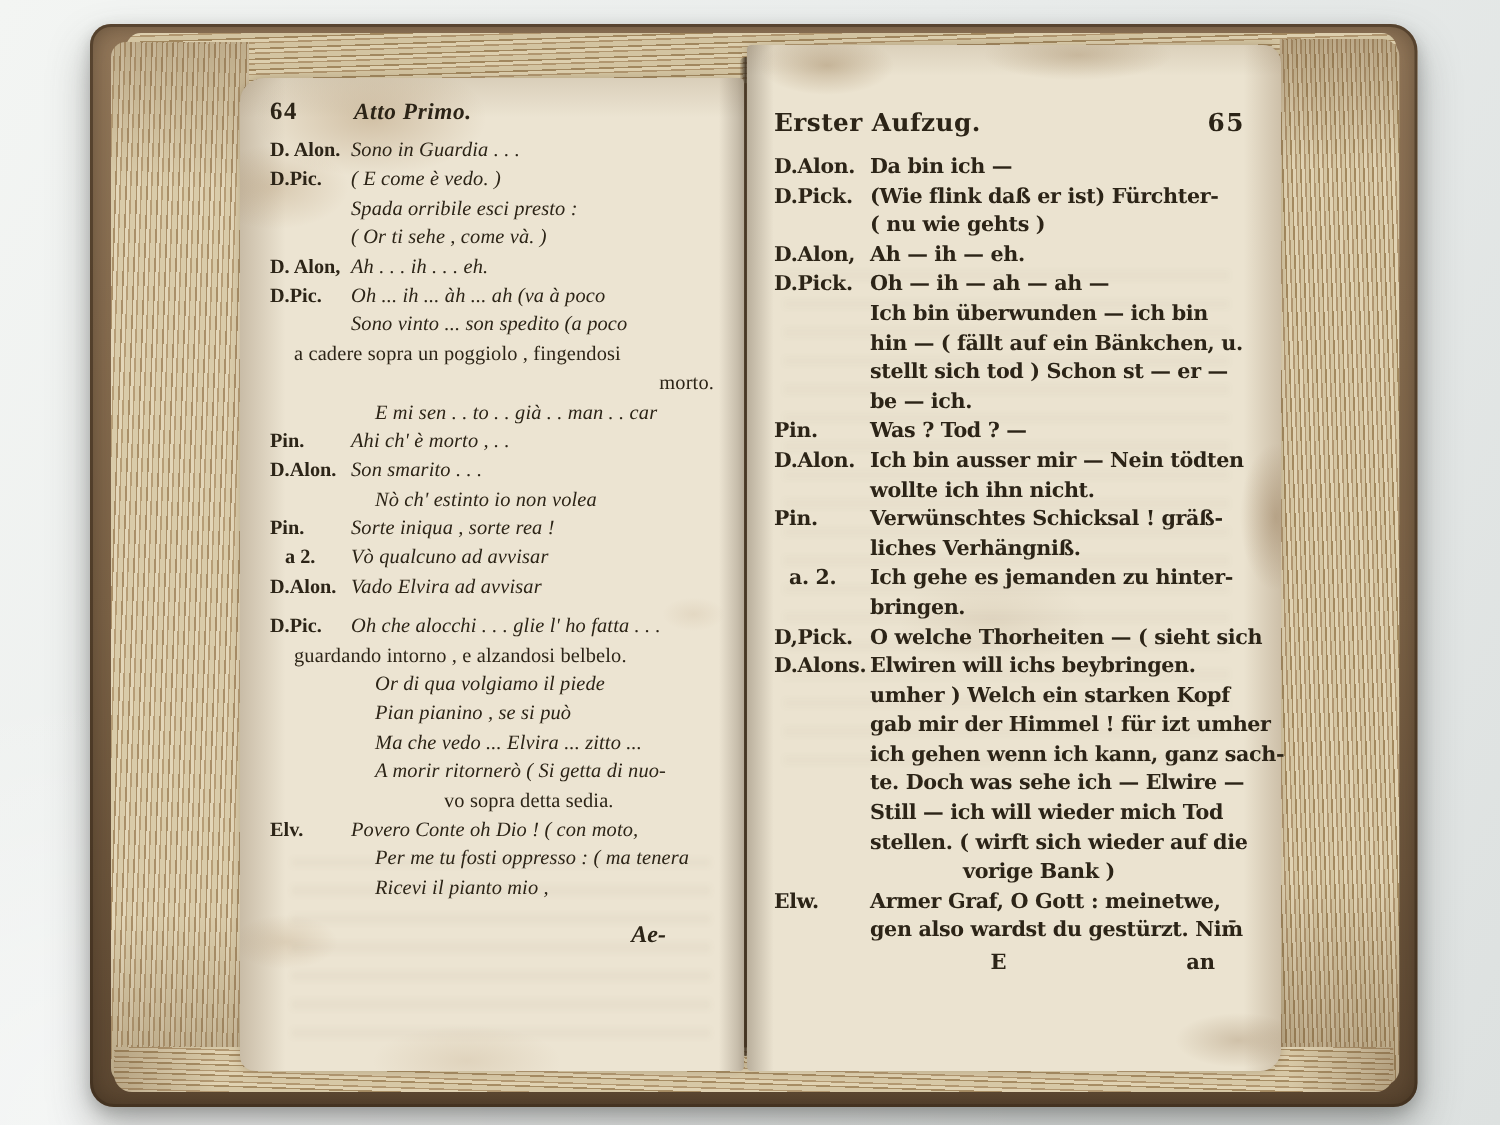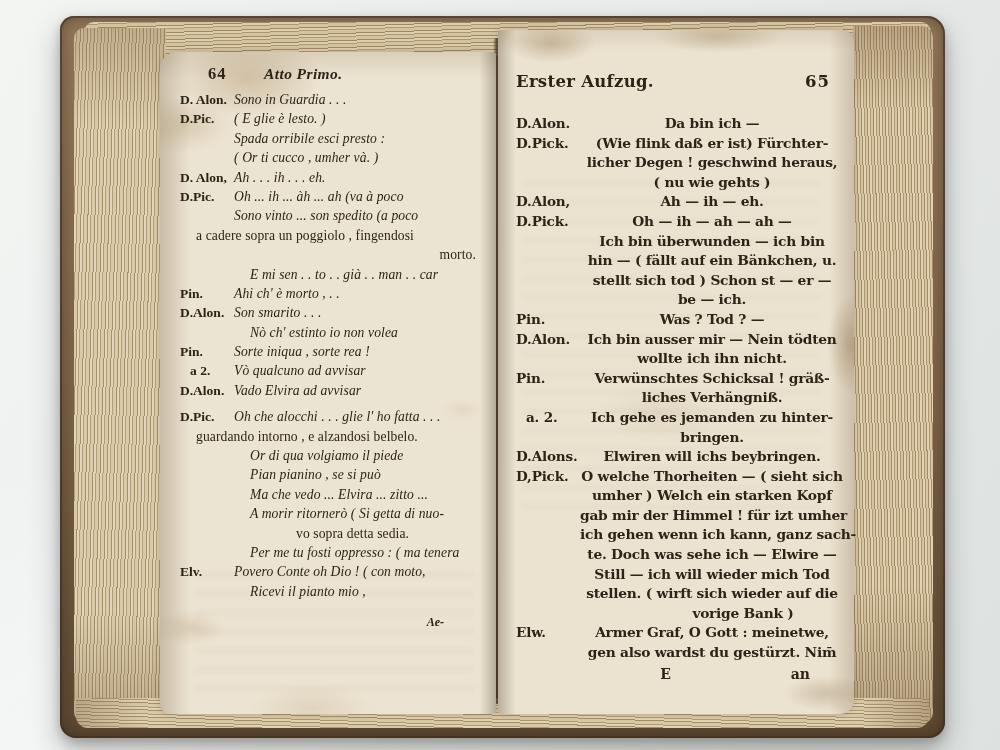--- a/index.html
+++ b/index.html
@@ -94,45 +94,45 @@
     position:absolute; filter:blur(2px); opacity:.55; pointer-events:none;
     background:repeating-linear-gradient(0deg, rgba(110,90,60,.07) 0 7px, transparent 7px 19px);
   }
   .ghost-l{left:34px; right:22px; top:520px; height:120px;}
   .ghost-r{left:24px; right:34px; top:150px; height:330px; opacity:.4;}
 
   
   .text{position:absolute; left:20px; right:12px; top:12px; bottom:0; white-space:nowrap;}
   .page-right .text{top:42px; left:18px; right:10px;}
 
-  .hdr{display:flex; align-items:baseline; margin-bottom:24px;}
-  .page-left .hdr{margin-bottom:8px;margin-left:28px;}
+  .hdr{display:flex; align-items:baseline; margin-bottom:12px;}
+  .page-left .hdr{margin-bottom:8px;}
   .pgno{font-size:16.5px; font-weight:700; letter-spacing:1px;}
   .page-left .pgno{width:56px;}
   .title{flex:1; text-align:left; }
   .page-left .title{font-style:italic; font-size:15.5px; font-weight:700; letter-spacing:.4px; padding-right:40px;}
   .page-right .title{font-family:"DejaVu Serif",serif; font-weight:700; font-size:16.5px; letter-spacing:.3px;}
   .page-right .pgno{font-family:"DejaVu Serif",serif; padding-right:14px;}
 
   .row{display:flex; align-items:baseline; height:19.4px;}
   .page-right .row{height:19.6px;}
   .row.gap{margin-top:7px;}
   .spk{flex:0 0 54px; font-weight:700; font-size:13.5px; font-style:normal;}
   .page-right .spk{flex:0 0 64px; font-family:"DejaVu Serif",serif; font-size:13.6px; letter-spacing:-.2px;}
   .spk.spkind{padding-left:10px; box-sizing:border-box;}
   .txt{flex:1; font-style:italic; font-size:13.6px; letter-spacing:.1px;}
-  .page-right .txt{font-family:"DejaVu Serif",serif; font-style:normal; font-weight:700; font-size:13.8px; letter-spacing:-.25px;text-align:center;}
+  .page-right .txt{font-family:"DejaVu Serif",serif; font-style:normal; font-weight:700; font-size:13.8px; letter-spacing:-.25px;}
   .txt.rom{font-style:normal;}
   .txt.ind1{padding-left:16px;}
   .txt.ind2{padding-left:62px;}
   .txt.indn1{margin-left:-38px;}
   .txt.alr{text-align:right; padding-right:8px;}
 
   .catchrow{position:relative; height:20px; margin-top:12px;}
-  .catchrow .catch{position:absolute; right:40px; font-style:italic; font-size:12px; font-weight:700;}
+  .catchrow .catch{position:absolute; right:40px; font-style:italic; font-size:16px; font-weight:700;}
   .sigrow{position:relative; height:20px; margin-top:2px; font-family:"DejaVu Serif",serif; font-weight:700; font-size:14px;}
   .sigrow .sig{position:absolute; left:44%;}
   .sigrow .catch{position:absolute; right:34px; font-size:14px;}
 </style>
 </head>
 <body>
 
 <div class="photo">
   <div class="book">
     <div class="cover"></div>
@@ -149,29 +149,29 @@
           <span class="pgno">64</span>
           <span class="title">Atto Primo.</span>
         </div>
         <div>
             <div class="row">
               <span class="spk">D. Alon.</span>
               <span class="txt">Sono in Guardia . . .</span>
             </div>
             <div class="row">
               <span class="spk">D.Pic.</span>
-              <span class="txt">( E glie è lesto. )</span>
+              <span class="txt">( E come è vedo. )</span>
             </div>
             <div class="row">
               <span class="spk"></span>
               <span class="txt">Spada orribile esci presto :</span>
             </div>
             <div class="row">
               <span class="spk"></span>
-              <span class="txt">( Or ti cucco , umher và. )</span>
+              <span class="txt">( Or ti sehe , come và. )</span>
             </div>
             <div class="row">
               <span class="spk">D. Alon,</span>
               <span class="txt">Ah . . . ih . . . eh.</span>
             </div>
             <div class="row">
               <span class="spk">D.Pic.</span>
               <span class="txt">Oh ... ih ... àh ... ah  (va à poco</span>
             </div>
             <div class="row">
@@ -236,26 +236,26 @@
             </div>
             <div class="row">
               <span class="spk"></span>
               <span class="txt ind1">A morir ritornerò ( Si getta di nuo-</span>
             </div>
             <div class="row">
               <span class="spk"></span>
               <span class="txt ind2 rom">vo sopra detta sedia.</span>
             </div>
             <div class="row">
-              <span class="spk"></span>
-              <span class="txt ind1">Per me tu fosti oppresso : ( ma tenera</span>
-            </div>
-            <div class="row">
               <span class="spk">Elv.</span>
               <span class="txt">Povero Conte oh Dio !  ( con moto,</span>
+            </div>
+            <div class="row">
+              <span class="spk"></span>
+              <span class="txt ind1">Per me tu fosti oppresso : ( ma tenera</span>
             </div>
             <div class="row">
               <span class="spk"></span>
               <span class="txt ind1">Ricevi il pianto mio ,</span>
             </div>
           </div>
         <div class="catchrow">
           <span class="catch">Ae-</span>
         </div>
       </div>
@@ -272,24 +272,20 @@
             <div class="row">
               <span class="spk">D.Alon.</span>
               <span class="txt">Da bin ich —</span>
             </div>
             <div class="row">
               <span class="spk">D.Pick.</span>
               <span class="txt">(Wie flink daß er ist)   Fürchter-</span>
             </div>
             <div class="row">
               <span class="spk"></span>
-              <span class="txt">licher Degen ! geschwind heraus,</span>
-            </div>
-            <div class="row">
-              <span class="spk"></span>
               <span class="txt">( nu wie gehts )</span>
             </div>
             <div class="row">
               <span class="spk">D.Alon,</span>
               <span class="txt">Ah — ih — eh.</span>
             </div>
             <div class="row">
               <span class="spk">D.Pick.</span>
               <span class="txt">Oh — ih — ah — ah —</span>
             </div>
@@ -331,26 +327,26 @@
             </div>
             <div class="row">
               <span class="spk spkind">a. 2.</span>
               <span class="txt">Ich gehe es jemanden zu hinter-</span>
             </div>
             <div class="row">
               <span class="spk"></span>
               <span class="txt">bringen.</span>
             </div>
             <div class="row">
+              <span class="spk">D,Pick.</span>
+              <span class="txt">O welche Thorheiten —  ( sieht sich</span>
+            </div>
+            <div class="row">
               <span class="spk">D.Alons.</span>
               <span class="txt">Elwiren will ichs beybringen.</span>
-            </div>
-            <div class="row">
-              <span class="spk">D,Pick.</span>
-              <span class="txt">O welche Thorheiten —  ( sieht sich</span>
             </div>
             <div class="row">
               <span class="spk"></span>
               <span class="txt">umher )   Welch ein starken Kopf</span>
             </div>
             <div class="row">
               <span class="spk"></span>
               <span class="txt">gab mir der Himmel !  für izt umher</span>
             </div>
             <div class="row">

